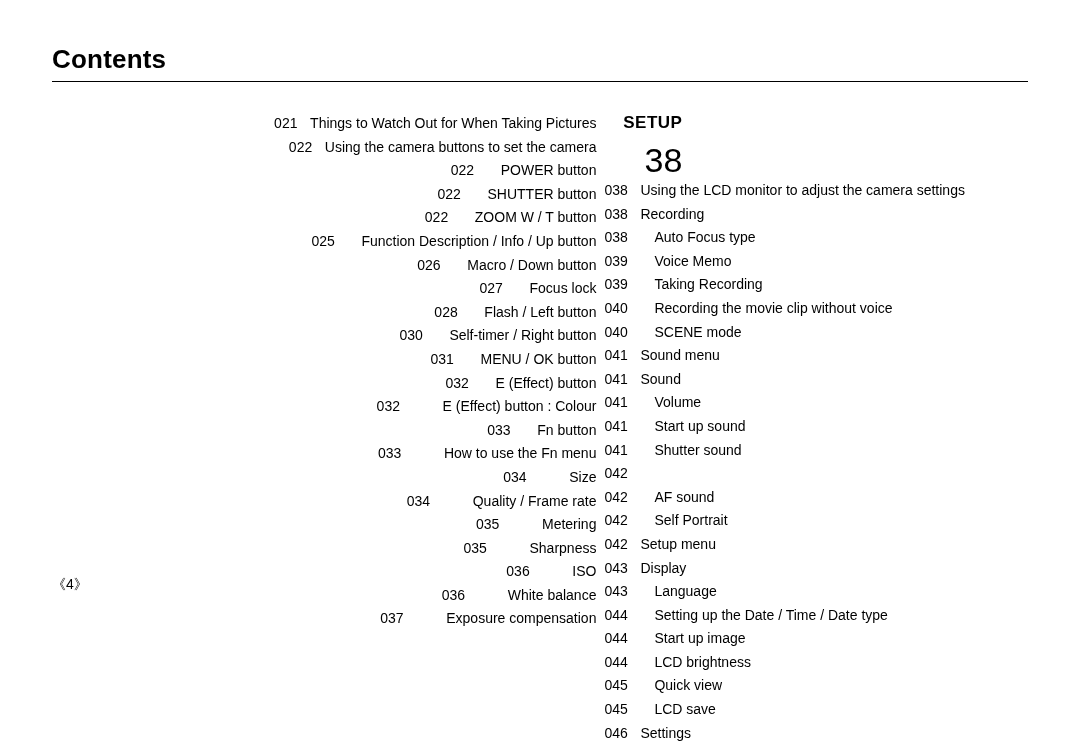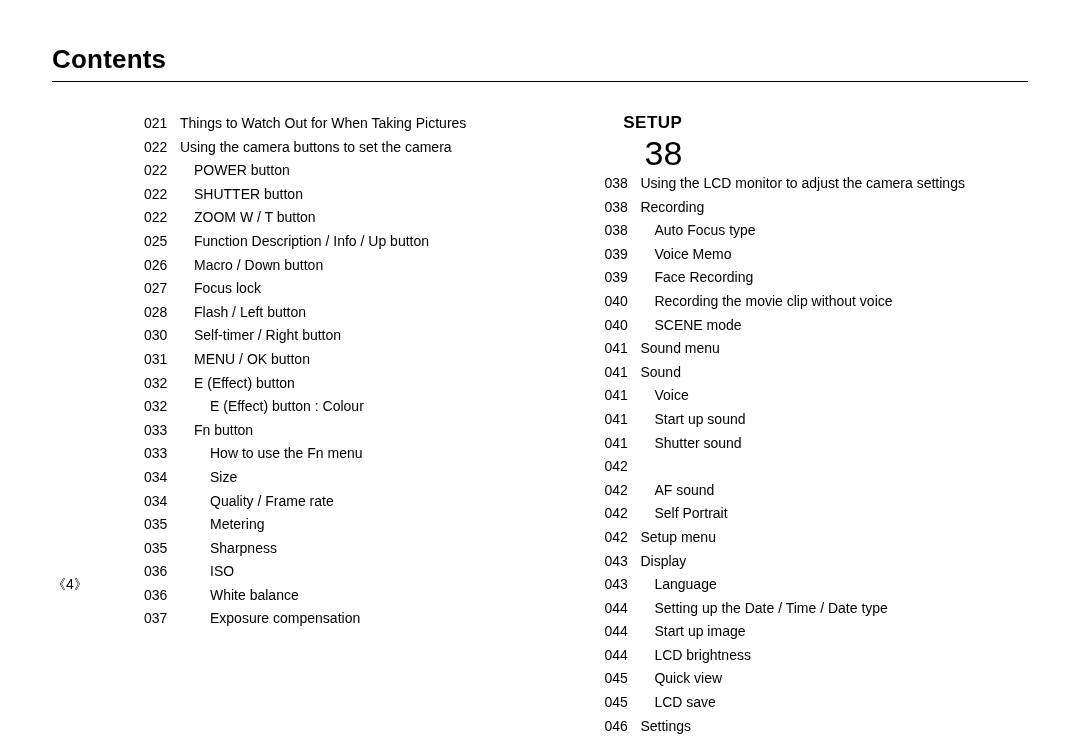--- a/index.html
+++ b/index.html
@@ -31,20 +31,21 @@
     margin: 0 0 30px 0;
   }
   .columns {
     display: flex;
     flex-direction: row;
     align-items: flex-start;
   }
   .col-left {
     width: 470px;
     margin-left: 92px;
+    align-items: flex-end;
   }
   .col-right {
     width: 440px;
     margin-left: 8px;
     display: flex;
     flex-direction: column;
     align-items: flex-start;
   }
   .section-label {
     width: 78px;
@@ -54,21 +55,21 @@
   }
   .section-title {
     font-weight: bold;
     font-size: 17px;
     line-height: 22px;
     letter-spacing: 0.5px;
   }
   .section-number {
     font-size: 34px;
     line-height: 38px;
-    margin-top: 0;
+    margin-top: 7px;
   }
   .toc-list {
     display: flex;
     flex-direction: column;
     font-size: 14px;
     line-height: 23.6px;
   }
   .toc-row {
     display: flex;
     flex-direction: row;
@@ -210,41 +211,41 @@
           <div class="toc-row">
             <div class="pg">038</div>
             <div class="txt ind1">Auto Focus type</div>
           </div>
           <div class="toc-row">
             <div class="pg">039</div>
             <div class="txt ind1">Voice Memo</div>
           </div>
           <div class="toc-row">
             <div class="pg">039</div>
-            <div class="txt ind1">Face Recording</div>
+            <div class="txt ind1">Taking Recording</div>
           </div>
           <div class="toc-row">
             <div class="pg">040</div>
             <div class="txt ind1">Recording the movie clip without voice</div>
           </div>
           <div class="toc-row">
             <div class="pg">040</div>
             <div class="txt ind1">SCENE mode</div>
           </div>
           <div class="toc-row">
             <div class="pg">041</div>
             <div class="txt ind0">Sound menu</div>
           </div>
           <div class="toc-row">
             <div class="pg">041</div>
             <div class="txt ind0">Sound</div>
           </div>
           <div class="toc-row">
             <div class="pg">041</div>
-            <div class="txt ind1">Voice</div>
+            <div class="txt ind1">Volume</div>
           </div>
           <div class="toc-row">
             <div class="pg">041</div>
             <div class="txt ind1">Start up sound</div>
           </div>
           <div class="toc-row">
             <div class="pg">041</div>
             <div class="txt ind1">Shutter sound</div>
           </div>
           <div class="toc-row">

